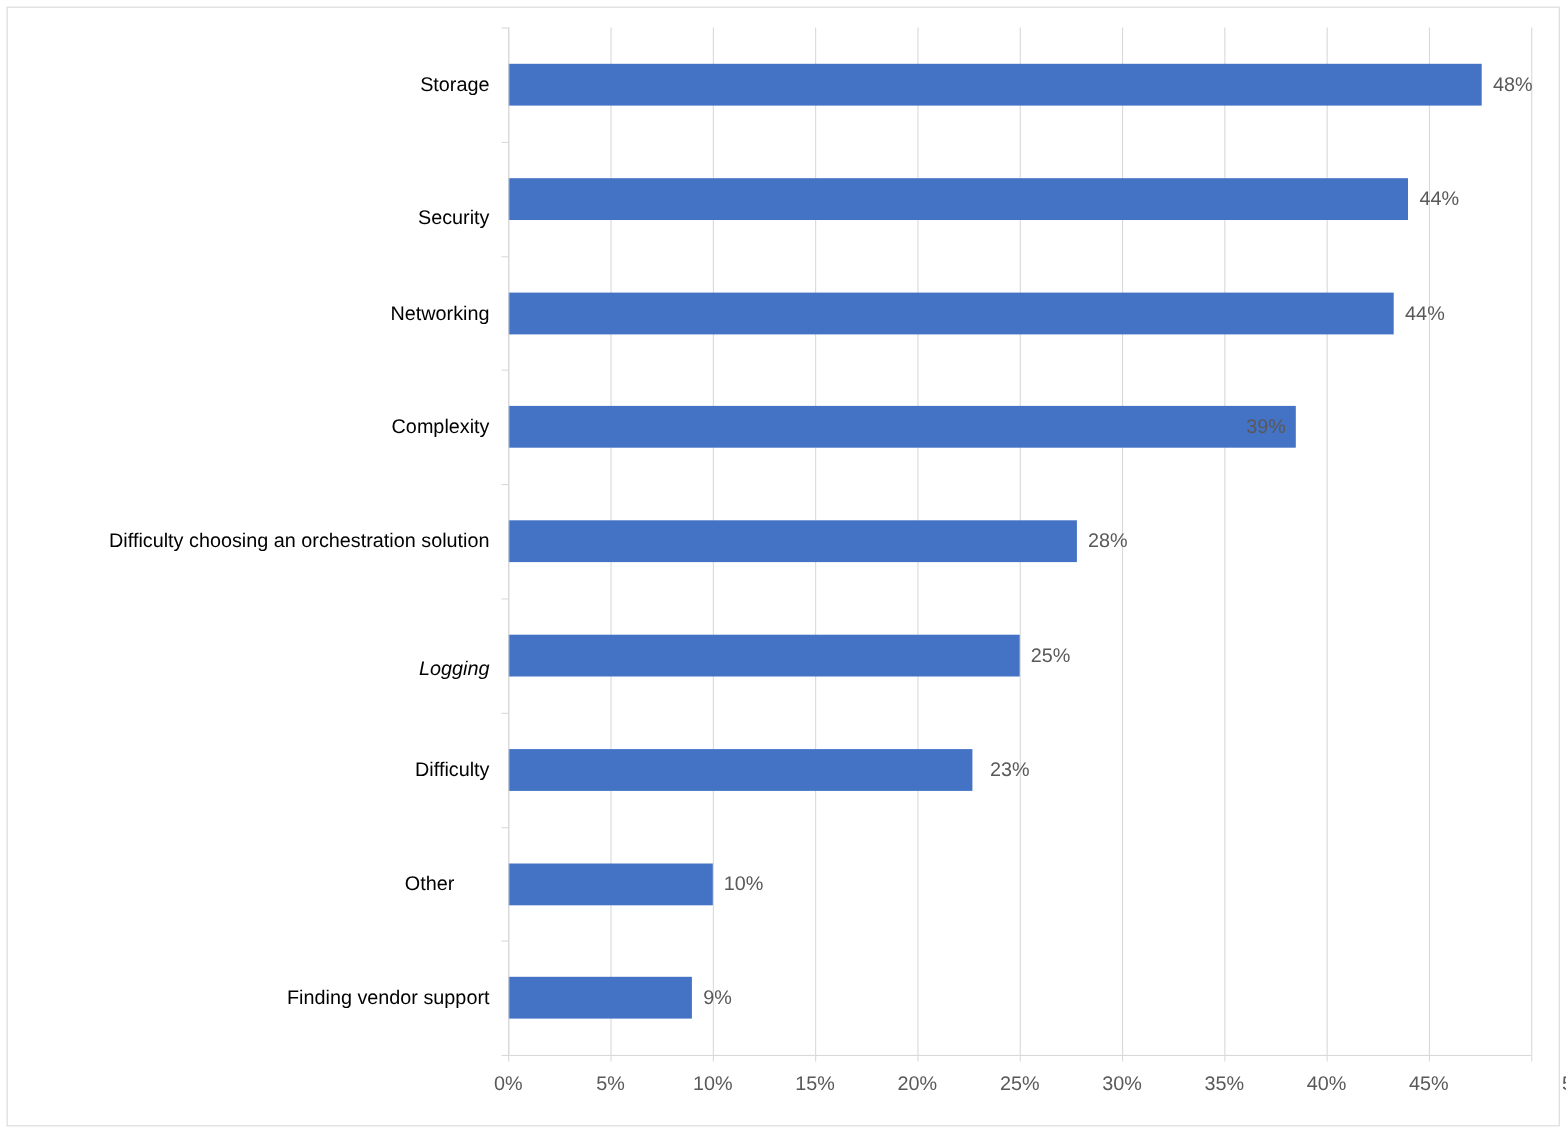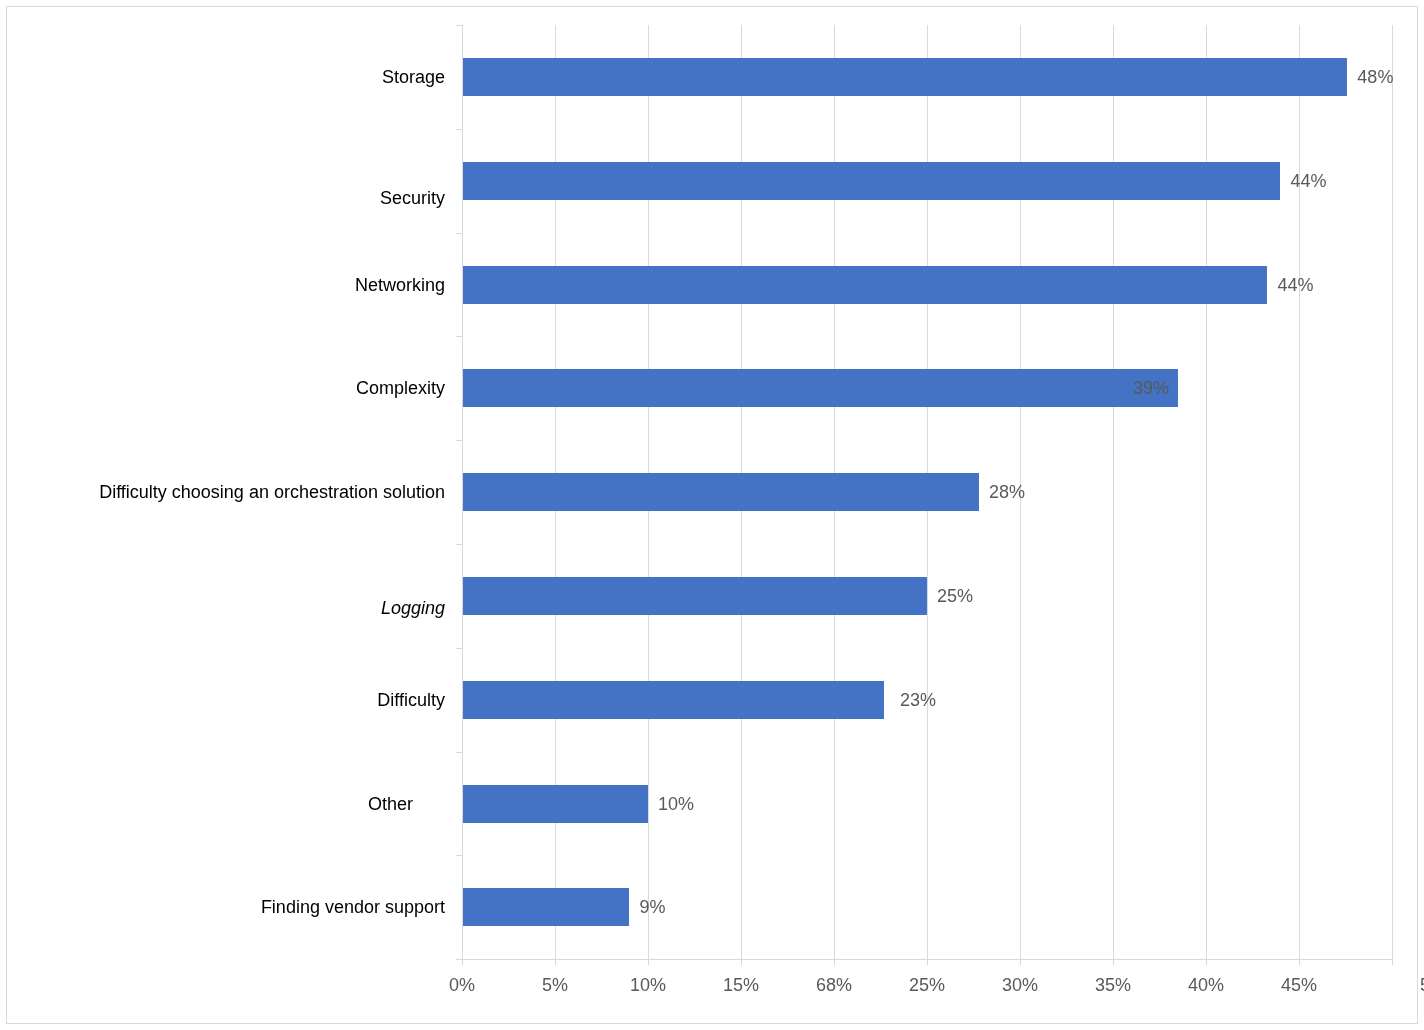--- a/index.html
+++ b/index.html
@@ -109,21 +109,21 @@
     <div id="xaxis">
         <div class="xtick-mark" style="left: 455px; top: 952px;"></div>
         <div class="xtick" style="left: 455px; top: 968px;">0%</div>
         <div class="xtick-mark" style="left: 548px; top: 952px;"></div>
         <div class="xtick" style="left: 548px; top: 968px;">5%</div>
         <div class="xtick-mark" style="left: 641px; top: 952px;"></div>
         <div class="xtick" style="left: 641px; top: 968px;">10%</div>
         <div class="xtick-mark" style="left: 734px; top: 952px;"></div>
         <div class="xtick" style="left: 734px; top: 968px;">15%</div>
         <div class="xtick-mark" style="left: 827px; top: 952px;"></div>
-        <div class="xtick" style="left: 827px; top: 968px;">68%</div>
+        <div class="xtick" style="left: 827px; top: 968px;">20%</div>
         <div class="xtick-mark" style="left: 920px; top: 952px;"></div>
         <div class="xtick" style="left: 920px; top: 968px;">25%</div>
         <div class="xtick-mark" style="left: 1013px; top: 952px;"></div>
         <div class="xtick" style="left: 1013px; top: 968px;">30%</div>
         <div class="xtick-mark" style="left: 1106px; top: 952px;"></div>
         <div class="xtick" style="left: 1106px; top: 968px;">35%</div>
         <div class="xtick-mark" style="left: 1199px; top: 952px;"></div>
         <div class="xtick" style="left: 1199px; top: 968px;">40%</div>
         <div class="xtick-mark" style="left: 1292px; top: 952px;"></div>
         <div class="xtick" style="left: 1292px; top: 968px;">45%</div>

